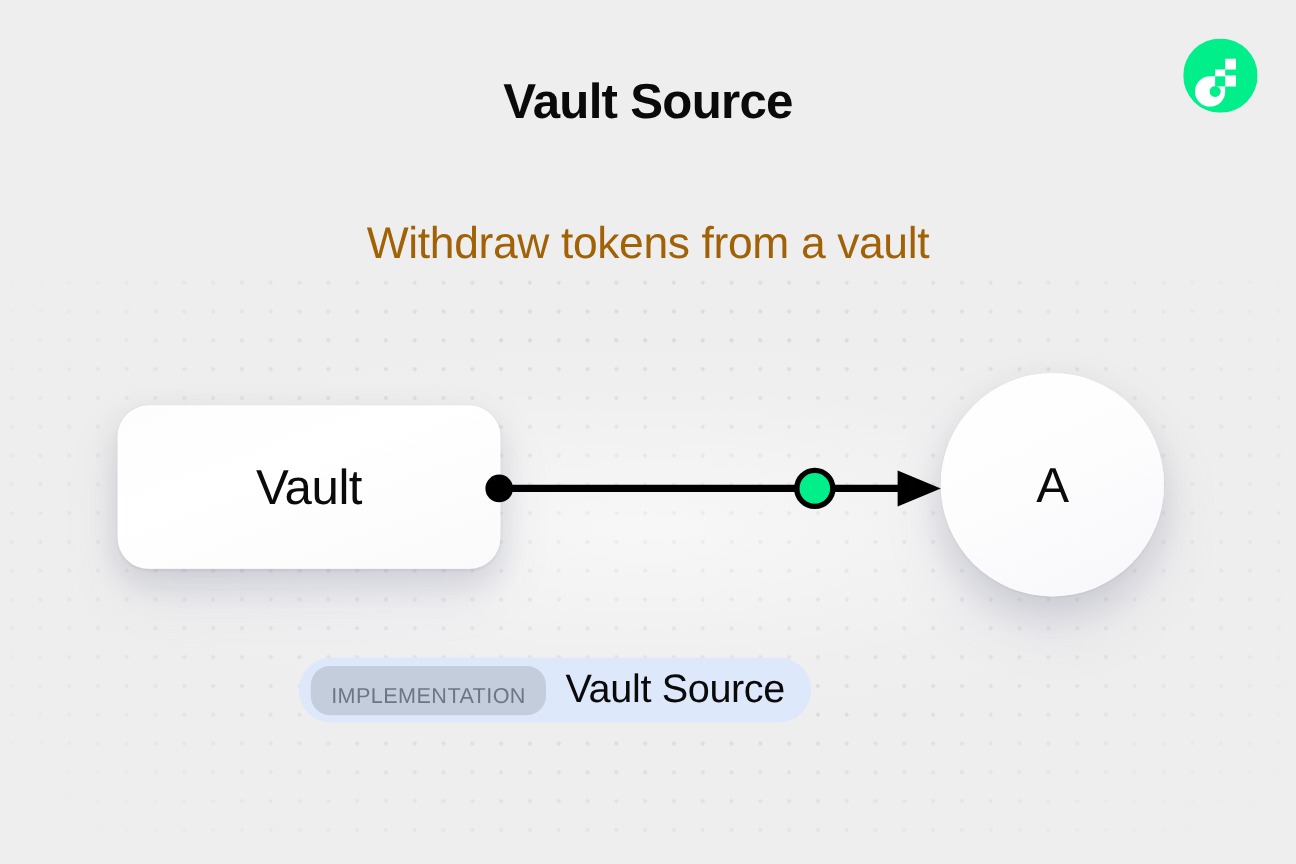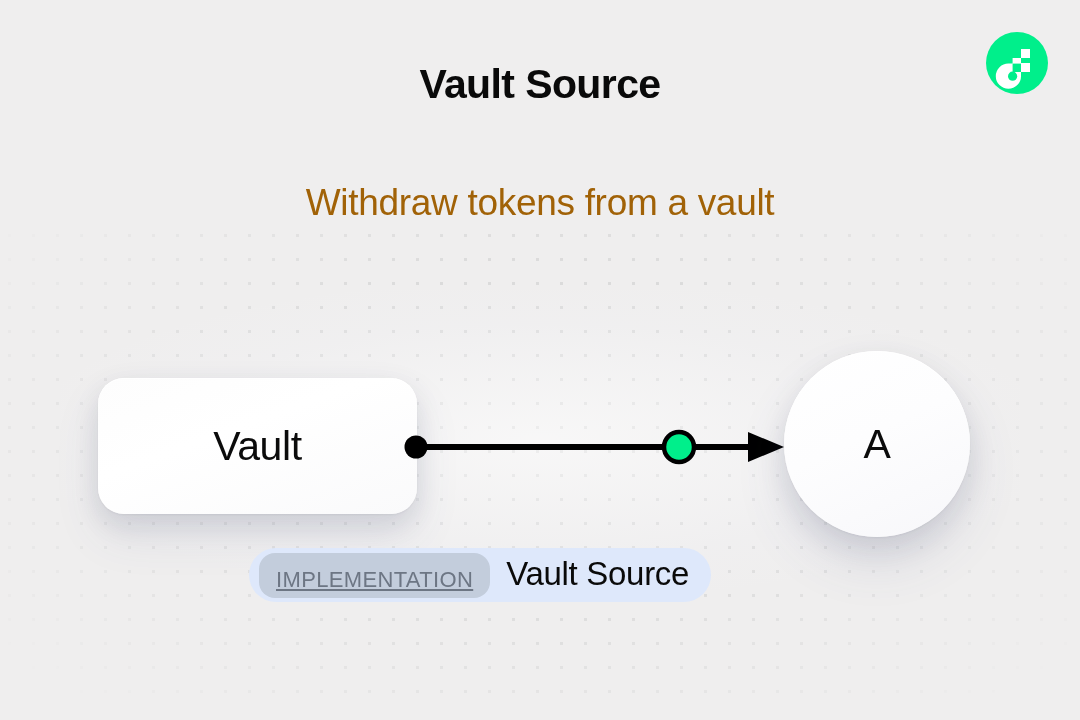--- a/index.html
+++ b/index.html
@@ -73,21 +73,21 @@
   
   #brand-logo {
     position: absolute;
     left: 986px;
     top: 32px;
     width: 62px;
     height: 62px;
   }
 
   
-  #diagram { position: absolute; left: 0; top: 0; width: 1080px; height: 654px; margin-top: 40px; }
+  #diagram { position: absolute; left: 0; top: 0; width: 1080px; height: 654px; }
 
   #node-vault {
     position: absolute;
     left: 98px;
     top: 338px;
     width: 319px;
     height: 136px;
     border-radius: 26px;
     background: linear-gradient(160deg, #fdfdfd 0%, #ffffff 40%, #fafafb 100%);
     box-shadow:
@@ -153,26 +153,25 @@
     display: flex;
     align-items: center;
     padding: 0 22px 0 10px;
     gap: 16px;
   }
 
   #impl-badge-tag {
     background: #c3cddc;
     border-radius: 16px;
     padding: 16px 17px 7px 17px;
-    font-size: 22px;
+    font-size: 18px;
     font-weight: 500;
     letter-spacing: 0.35px;
     color: #6d7684;
     line-height: 1;
-    text-decoration: underline;
   }
 
   #impl-badge-name {
     font-size: 33px;
     font-weight: 400;
     letter-spacing: -0.3px;
     color: #0a0a0a;
     padding-bottom: 2px;
   }
 </style>

